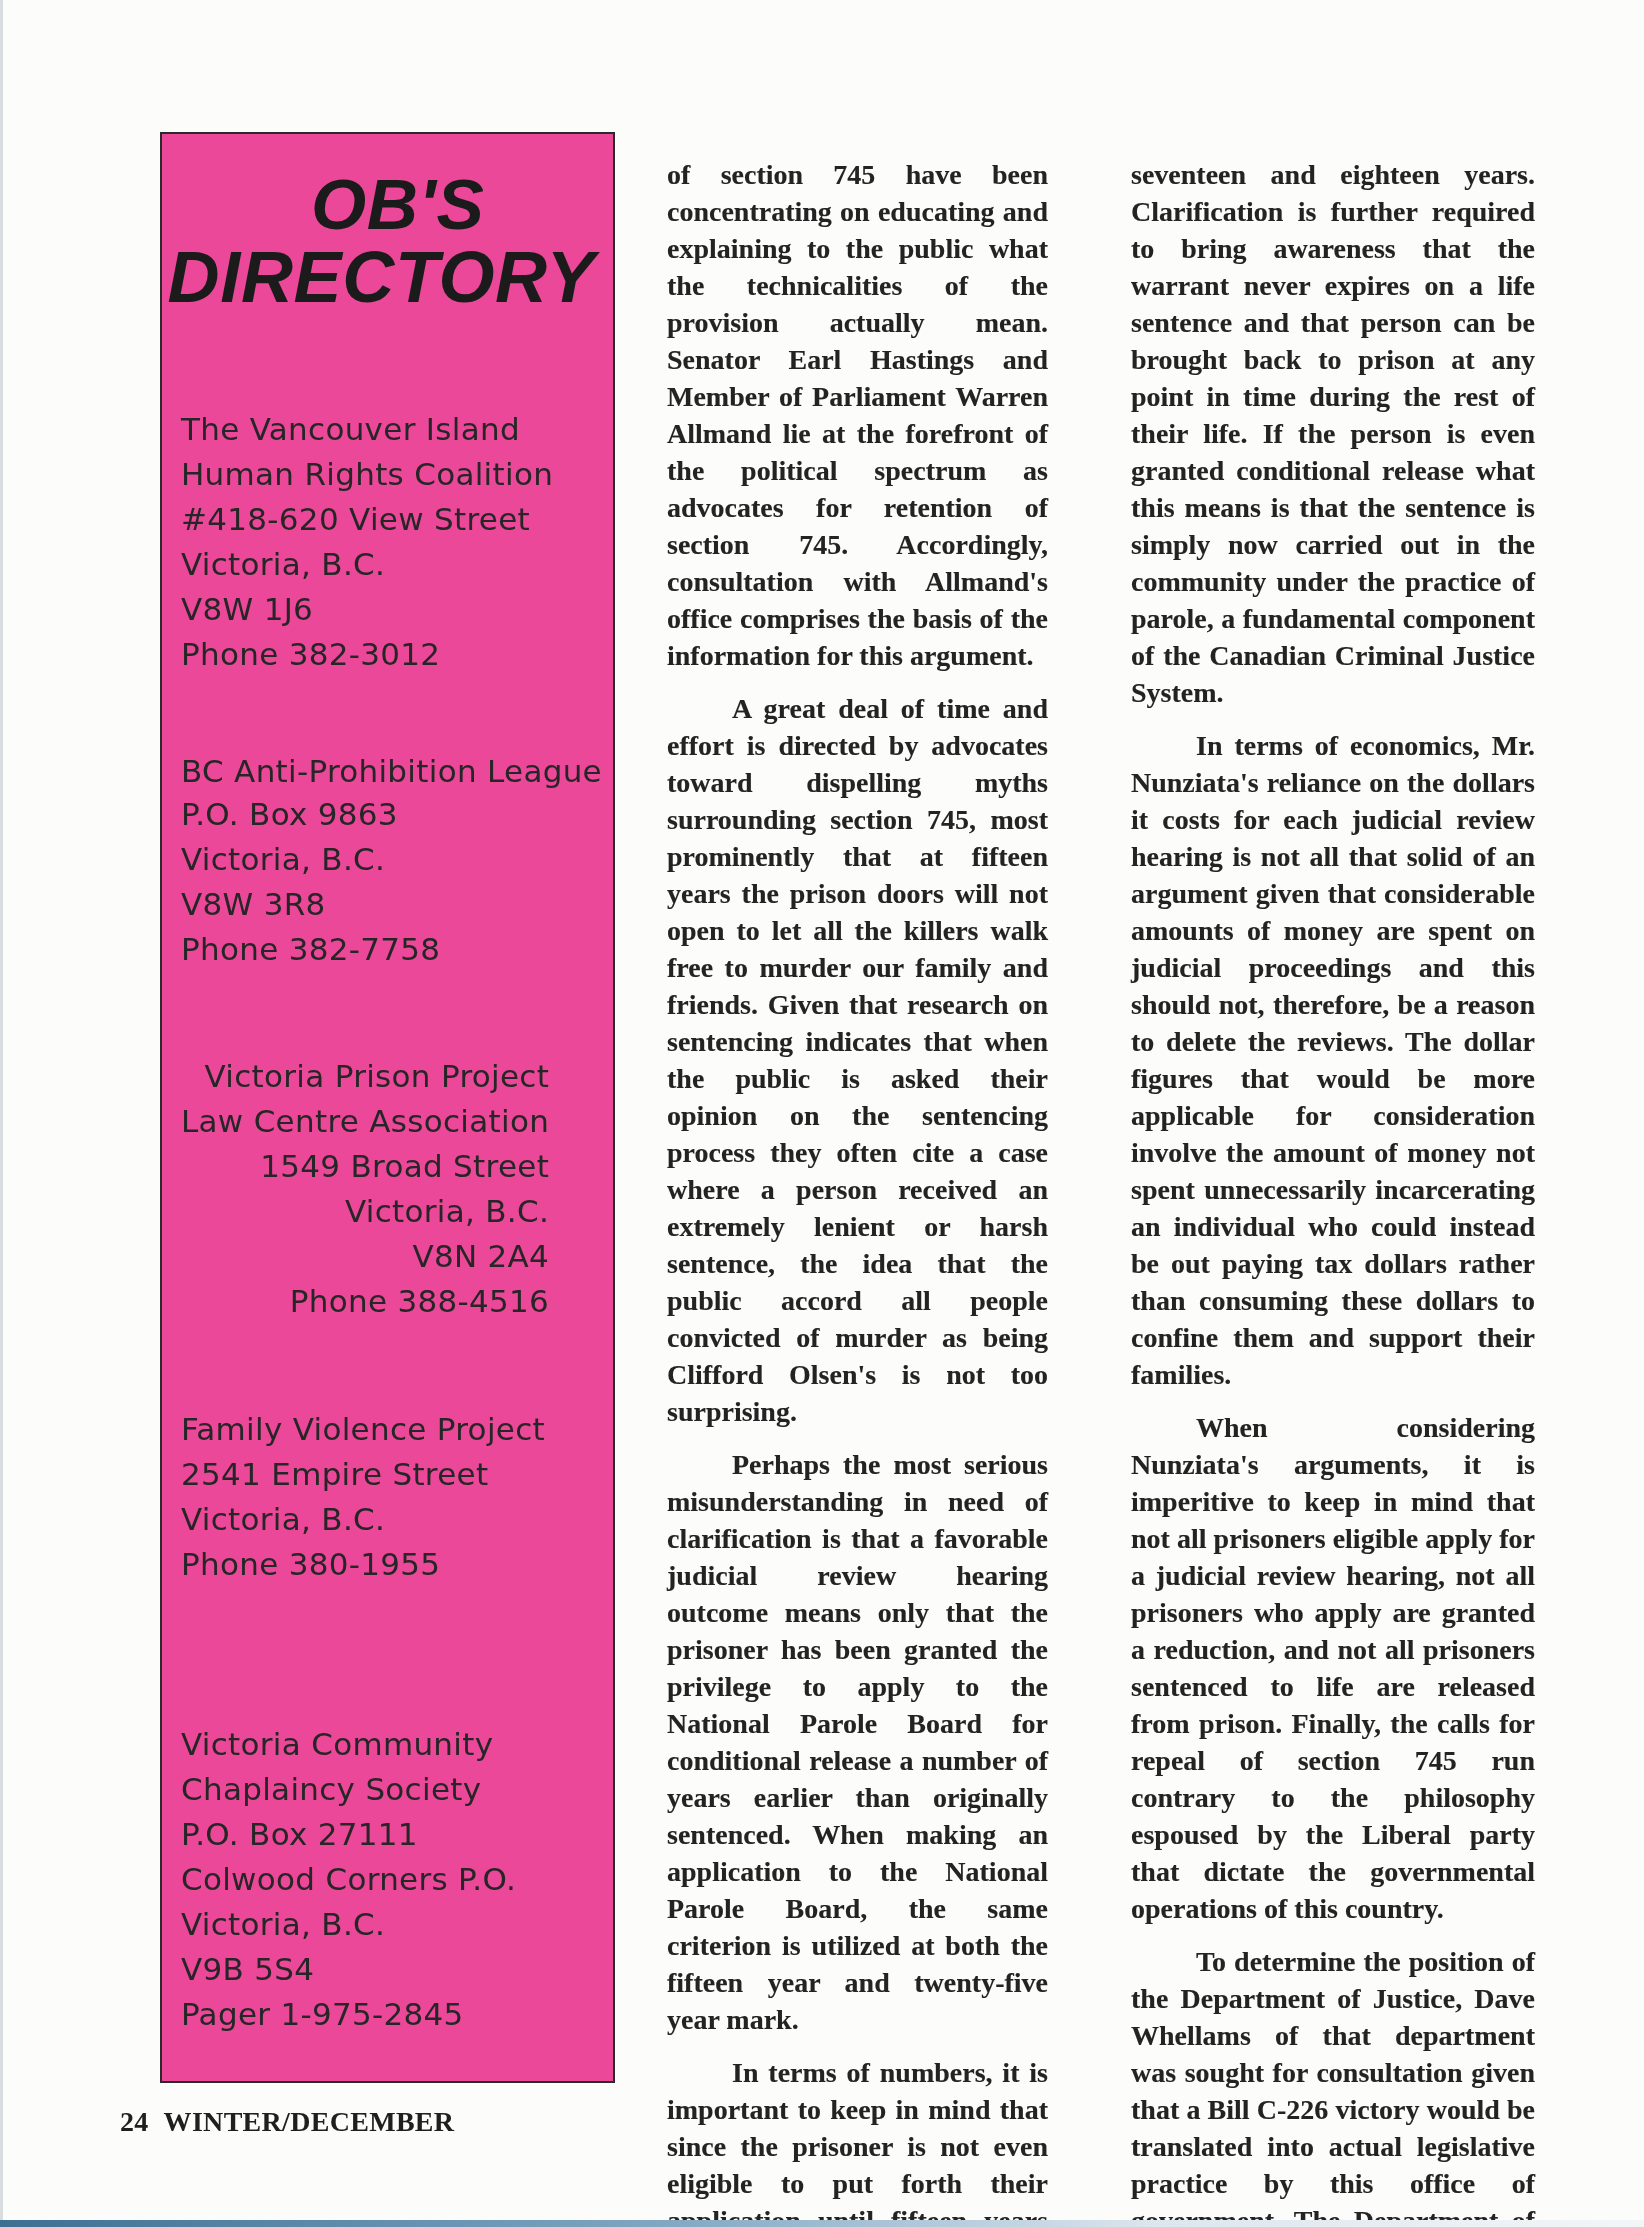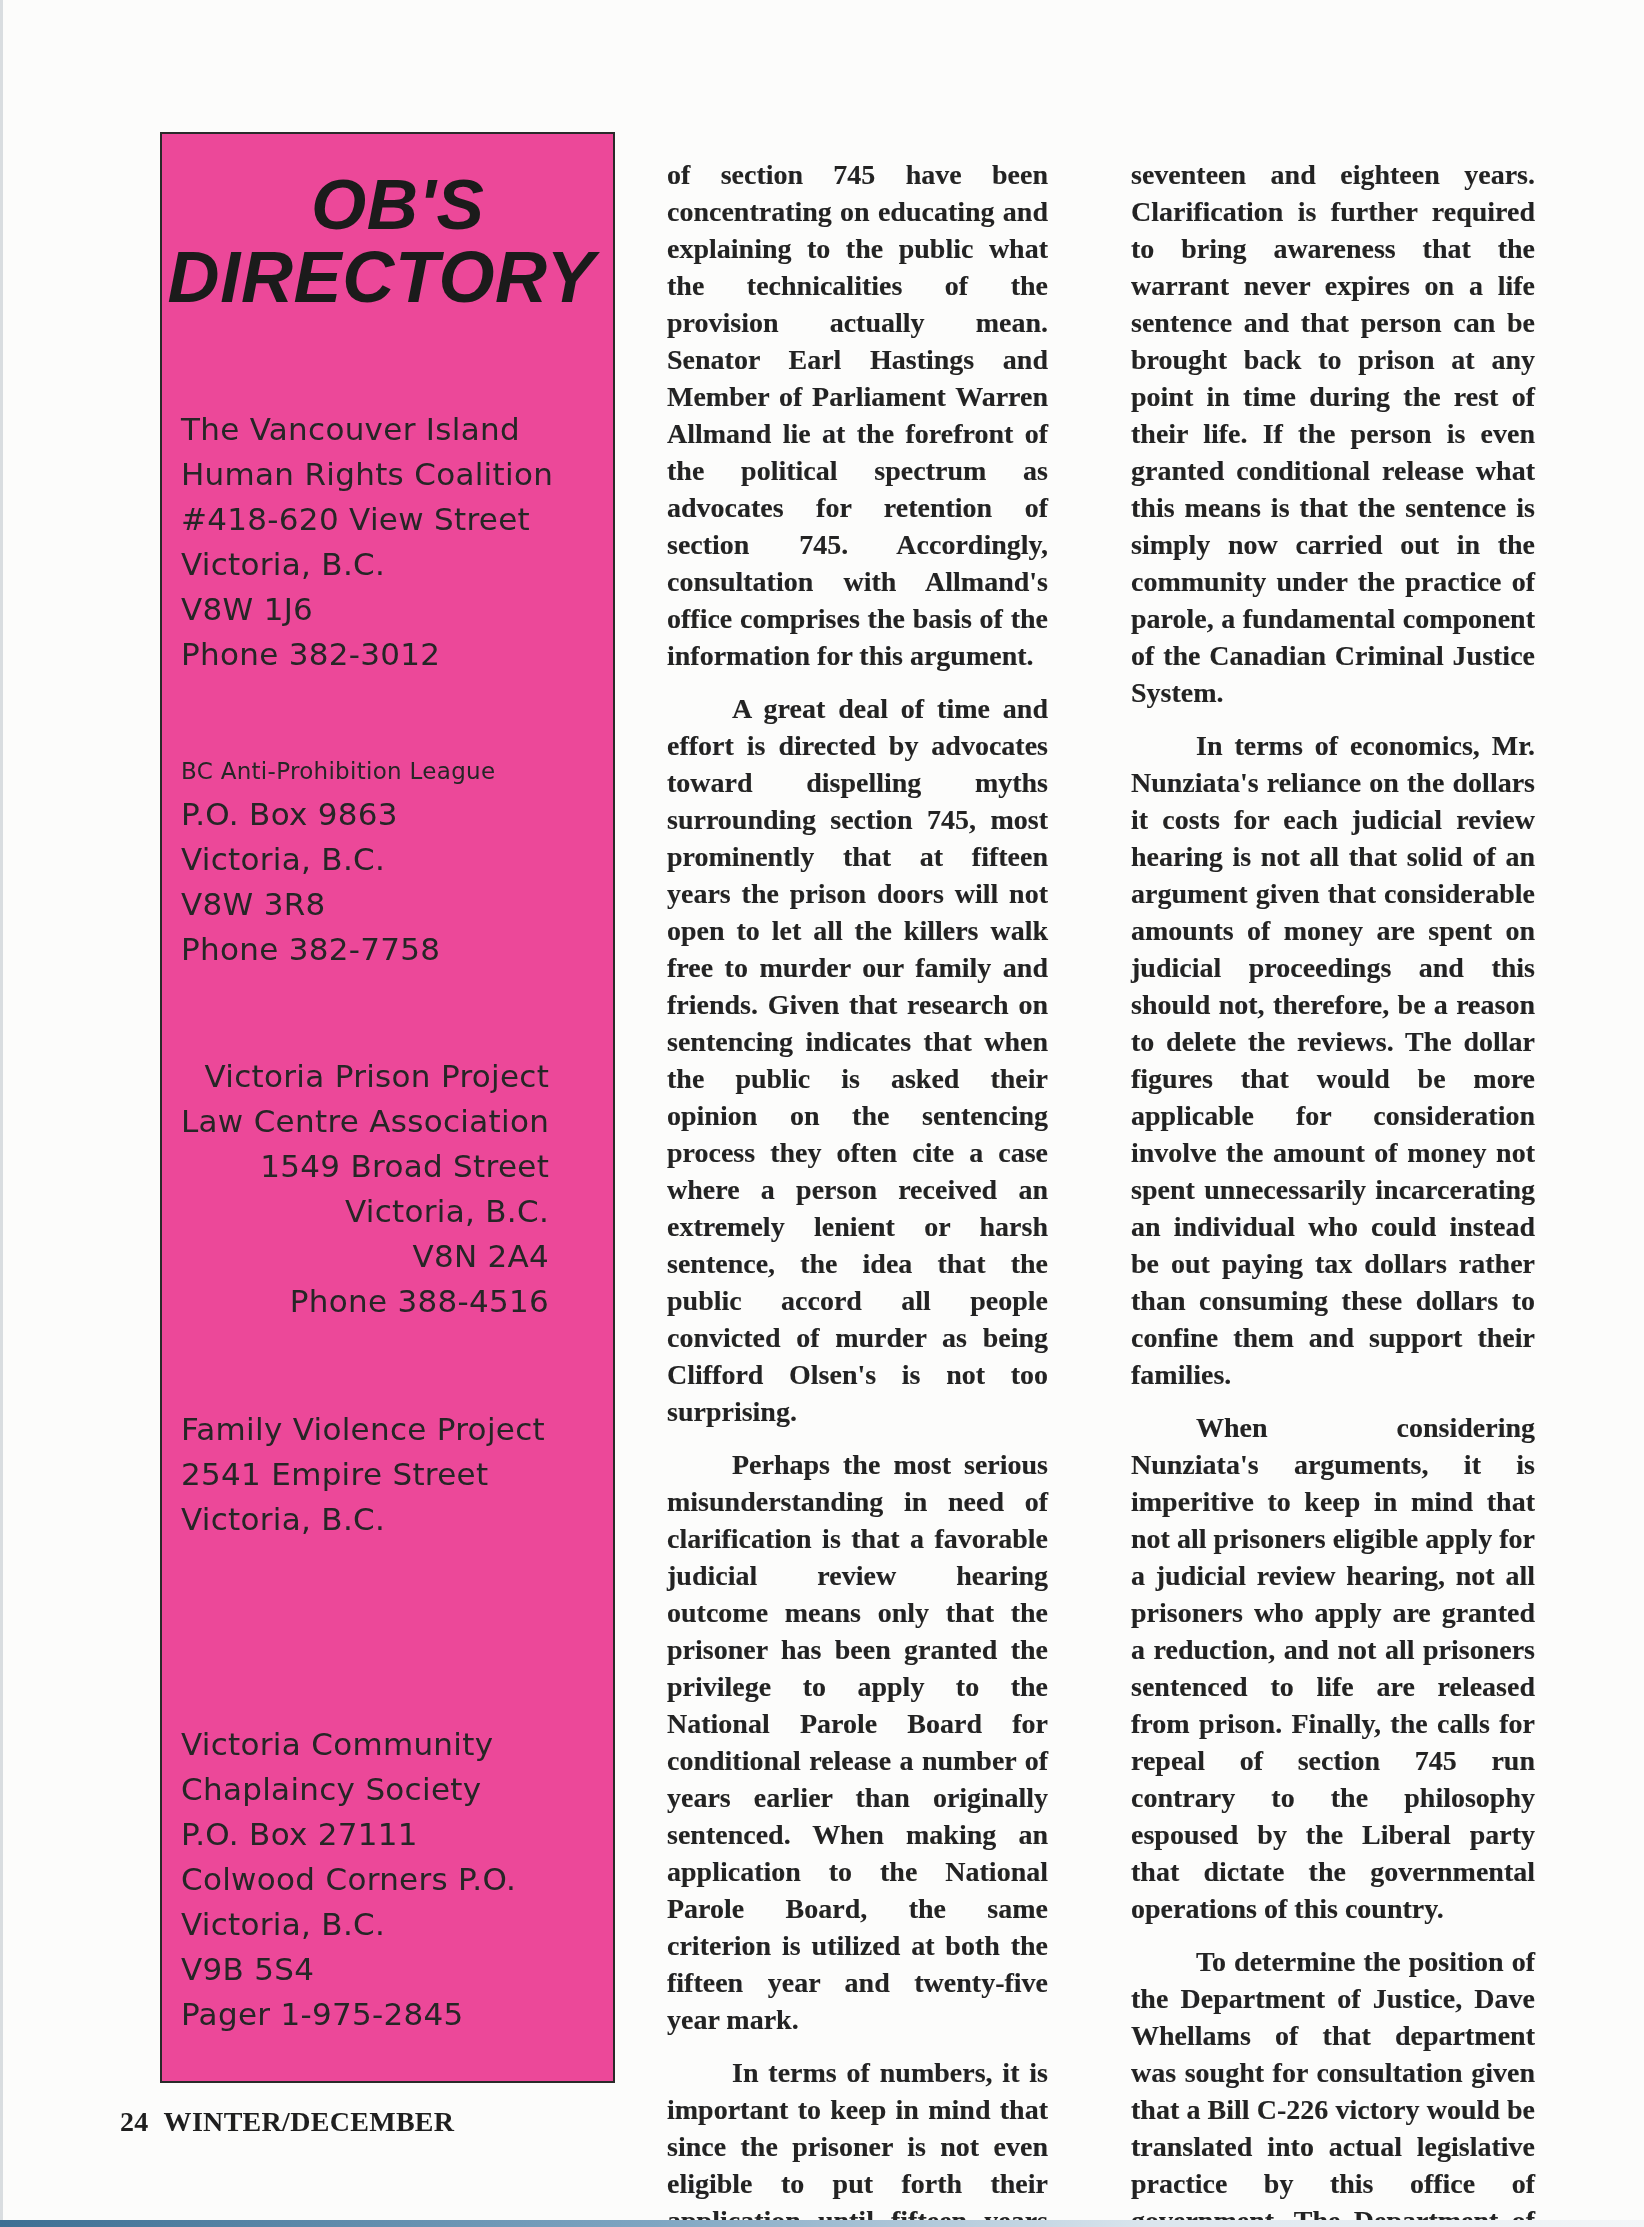--- a/index.html
+++ b/index.html
@@ -29,21 +29,21 @@
   .dir-title .l1 { display: block; font-size: 71px; line-height: 71px; padding-left: 20.4px; }
   .dir-title .l2 { display: block; font-size: 72px; line-height: 74px; margin-left: -12.3px; }
   .entry {
     position: absolute; left: 19px;
     font-family: "DejaVu Sans", sans-serif; color: #262626;
   }
   .entry .line {
     display: block; font-size: 31px; line-height: 45px; white-space: nowrap;
     letter-spacing: 0.3px;
   }
-  .entry .line.small { font-size: 23px; line-height: 41px; text-align: center; }
+  .entry .line.small { font-size: 31px; line-height: 41px; text-align: center; }
   .col {
     position: absolute; top: 140px; font-size: 28px; line-height: 37px;
     text-align: justify; color: #232323; font-weight: bold;
     font-family: "Liberation Serif", serif;
     -webkit-text-stroke: 0.1px #232323;
   }
   .col p { margin: 16px; }
   .col p.indent { text-indent: 65px; }
   .col-mid { left: 651px; width: 413px; }
   .col-right { left: 1115px; width: 436px; }
@@ -88,20 +88,21 @@
     <span class="line">1549 Broad Street</span>
     <span class="line">Victoria, B.C.</span>
     <span class="line">V8N 2A4</span>
     <span class="line">Phone 388-4516</span>
   </div>
 
   <div class="entry" style="top:1273px;">
     <span class="line">Family Violence Project</span>
     <span class="line">2541 Empire Street</span>
     <span class="line">Victoria, B.C.</span>
+    <span class="line">Phone 380-1955</span>
   </div>
 
   <div class="entry" style="top:1588px;">
     <span class="line">Victoria Community</span>
     <span class="line">Chaplaincy Society</span>
     <span class="line">P.O. Box 27111</span>
     <span class="line">Colwood Corners P.O.</span>
     <span class="line">Victoria, B.C.</span>
     <span class="line">V9B 5S4</span>
     <span class="line">Pager 1-975-2845</span>

